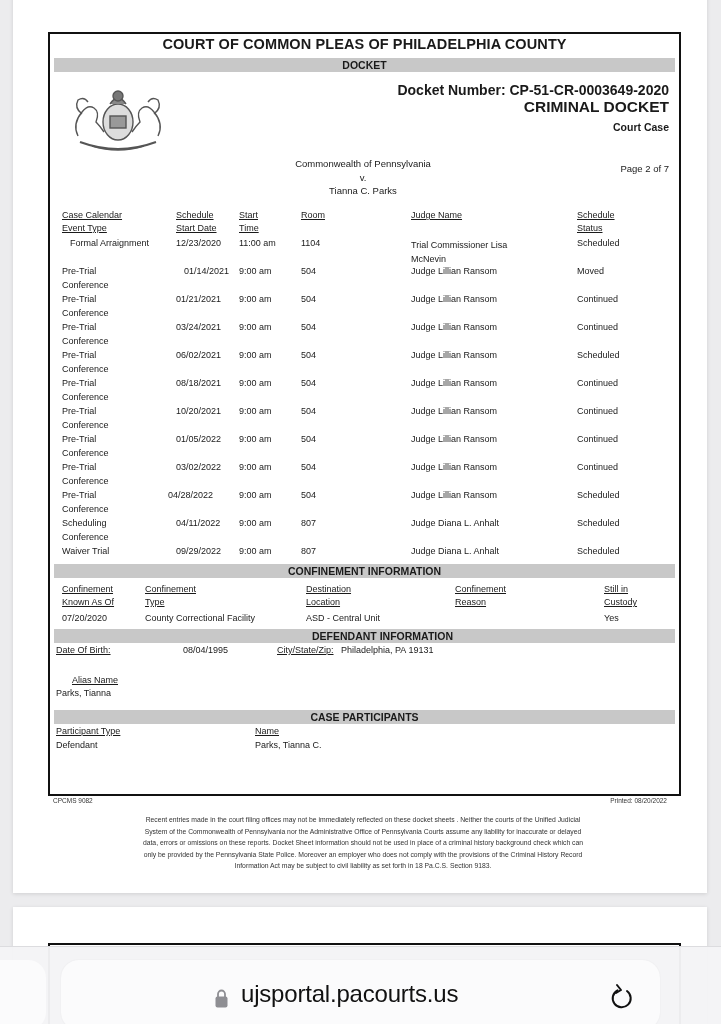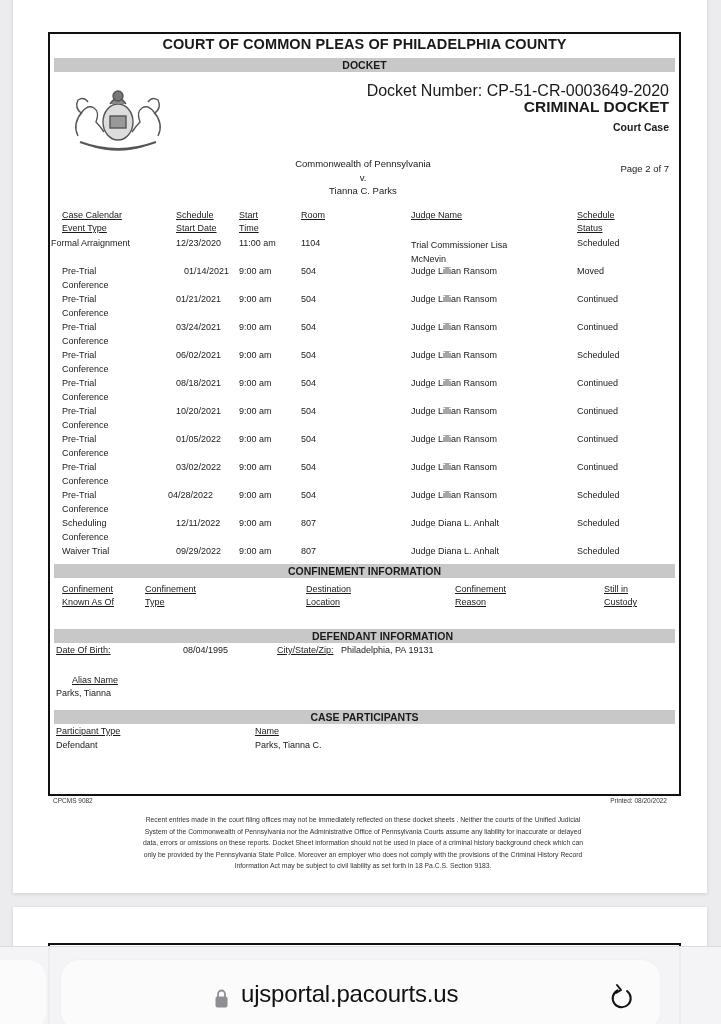--- a/index.html
+++ b/index.html
@@ -33,21 +33,21 @@
   .band {
     position: absolute; left: 4px; right: 4px;
     background: #c8c8c8; height: 14px;
     text-align: center; font-weight: bold; font-size: 10.5px; line-height: 14px;
   }
   .seal {
     position: absolute; left: 12px; top: 50px; width: 112px; height: 70px;
   }
   .docket-num {
     position: absolute; right: 10px; top: 48px;
-    font-weight: normal; font-size: 16px;
+    font-weight: bold; font-size: 14px;
   }
   .criminal-docket {
     position: absolute; right: 10px; top: 64px;
     font-weight: bold; font-size: 15.5px;
   }
   .court-case {
     position: absolute; right: 10px; top: 87px;
     font-weight: bold; font-size: 10.5px;
   }
   .caption {
@@ -136,21 +136,21 @@
       <div class="hdr" style="left:189px;top:0;">Start</div>
       <div class="hdr" style="left:189px;top:13px;">Time</div>
       <div class="hdr" style="left:251px;top:0;">Room</div>
       <div class="hdr" style="left:361px;top:0;">Judge Name</div>
       <div class="hdr" style="left:527px;top:0;">Schedule</div>
       <div class="hdr" style="left:527px;top:13px;">Status</div>
     </div>
 
     <div id="cal-rows" style="position:absolute;left:0;right:0;top:203px;">
         <div class="row" style="top: 0px;">
-          <div class="cell" style="left: 1px; top: 0px;">Formal Arraignment</div>
+          <div class="cell" style="left: 20px; top: 0px;">Formal Arraignment</div>
           <div class="cell" style="left: 12px; top: 14px;"></div>
           <div class="cell" style="left: 126px; top: 0px;">12/23/2020</div>
           <div class="cell" style="left: 189px; top: 0px;">11:00 am</div>
           <div class="cell" style="left: 251px; top: 0px;">1104</div>
           <div class="cell" style="left: 361px; top: 2px;">Trial Commissioner Lisa</div>
           <div class="cell" style="left: 361px; top: 16px;">McNevin</div>
           <div class="cell" style="left: 527px; top: 0px;">Scheduled</div>
         </div>
         <div class="row" style="top: 28px;">
           <div class="cell" style="left: 12px; top: 0px;">Pre-Trial</div>
@@ -238,21 +238,21 @@
           <div class="cell" style="left: 118px; top: 0px;">04/28/2022</div>
           <div class="cell" style="left: 189px; top: 0px;">9:00 am</div>
           <div class="cell" style="left: 251px; top: 0px;">504</div>
           <div class="cell" style="left: 361px; top: 0px;">Judge Lillian Ransom</div>
           <div class="cell" style="left: 361px; top: 14px;"></div>
           <div class="cell" style="left: 527px; top: 0px;">Scheduled</div>
         </div>
         <div class="row" style="top: 280px;">
           <div class="cell" style="left: 12px; top: 0px;">Scheduling</div>
           <div class="cell" style="left: 12px; top: 14px;">Conference</div>
-          <div class="cell" style="left: 126px; top: 0px;">12/11/2022</div>
+          <div class="cell" style="left: 126px; top: 0px;">04/11/2022</div>
           <div class="cell" style="left: 189px; top: 0px;">9:00 am</div>
           <div class="cell" style="left: 251px; top: 0px;">807</div>
           <div class="cell" style="left: 361px; top: 0px;">Judge Diana L. Anhalt</div>
           <div class="cell" style="left: 361px; top: 14px;"></div>
           <div class="cell" style="left: 527px; top: 0px;">Scheduled</div>
         </div>
         <div class="row" style="top: 308px;">
           <div class="cell" style="left: 12px; top: 0px;">Waiver Trial</div>
           <div class="cell" style="left: 12px; top: 14px;"></div>
           <div class="cell" style="left: 126px; top: 0px;">09/29/2022</div>
@@ -269,20 +269,27 @@
       <div class="hdr" style="left:12px;top:0;">Confinement</div>
       <div class="hdr" style="left:12px;top:13px;">Known As Of</div>
       <div class="hdr" style="left:95px;top:0;">Confinement</div>
       <div class="hdr" style="left:95px;top:13px;">Type</div>
       <div class="hdr" style="left:256px;top:0;">Destination</div>
       <div class="hdr" style="left:256px;top:13px;">Location</div>
       <div class="hdr" style="left:405px;top:0;">Confinement</div>
       <div class="hdr" style="left:405px;top:13px;">Reason</div>
       <div class="hdr" style="left:554px;top:0;">Still in</div>
       <div class="hdr" style="left:554px;top:13px;">Custody</div>
+    </div>
+    <div style="position:absolute;left:0;right:0;top:578px;height:14px;">
+      <div class="cell" style="left:12px;">07/20/2020</div>
+      <div class="cell" style="left:95px;">County Correctional Facility</div>
+      <div class="cell" style="left:256px;">ASD - Central Unit</div>
+      <div class="cell" style="left:405px;"></div>
+      <div class="cell" style="left:554px;">Yes</div>
     </div>
 
     <div class="band" style="top:595px;padding-left:36px;">DEFENDANT INFORMATION</div>
     <div class="hdr" style="left:6px;top:610px;">Date Of Birth:</div>
     <div class="cell" style="left:133px;top:610px;">08/04/1995</div>
     <div class="hdr" style="left:227px;top:610px;">City/State/Zip:</div>
     <div class="cell" style="left:291px;top:610px;">Philadelphia, PA  19131</div>
     <div class="hdr" style="left:22px;top:640px;">Alias Name</div>
     <div class="cell" style="left:6px;top:653px;">Parks, Tianna</div>
 

